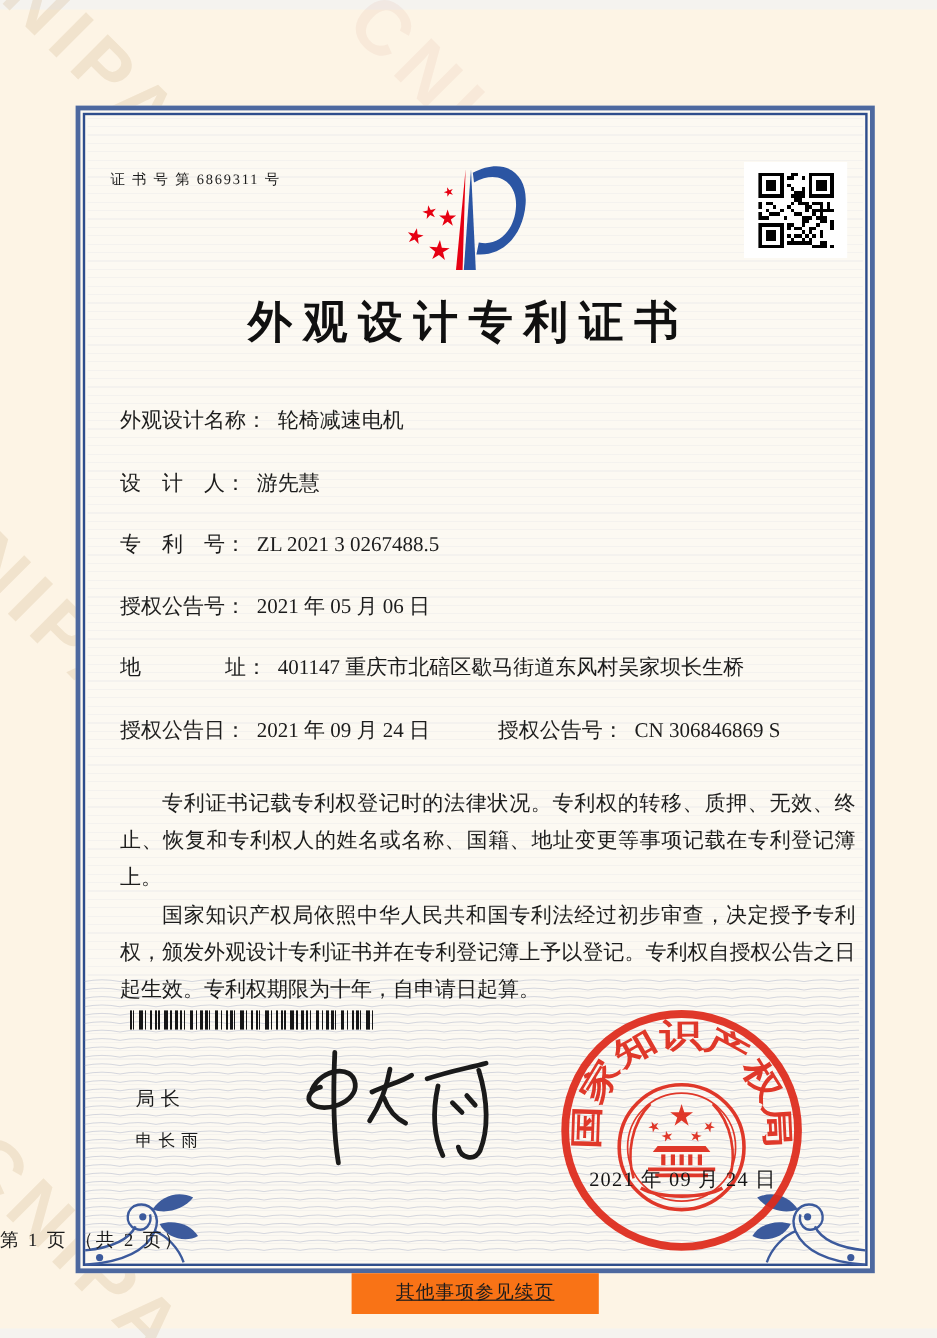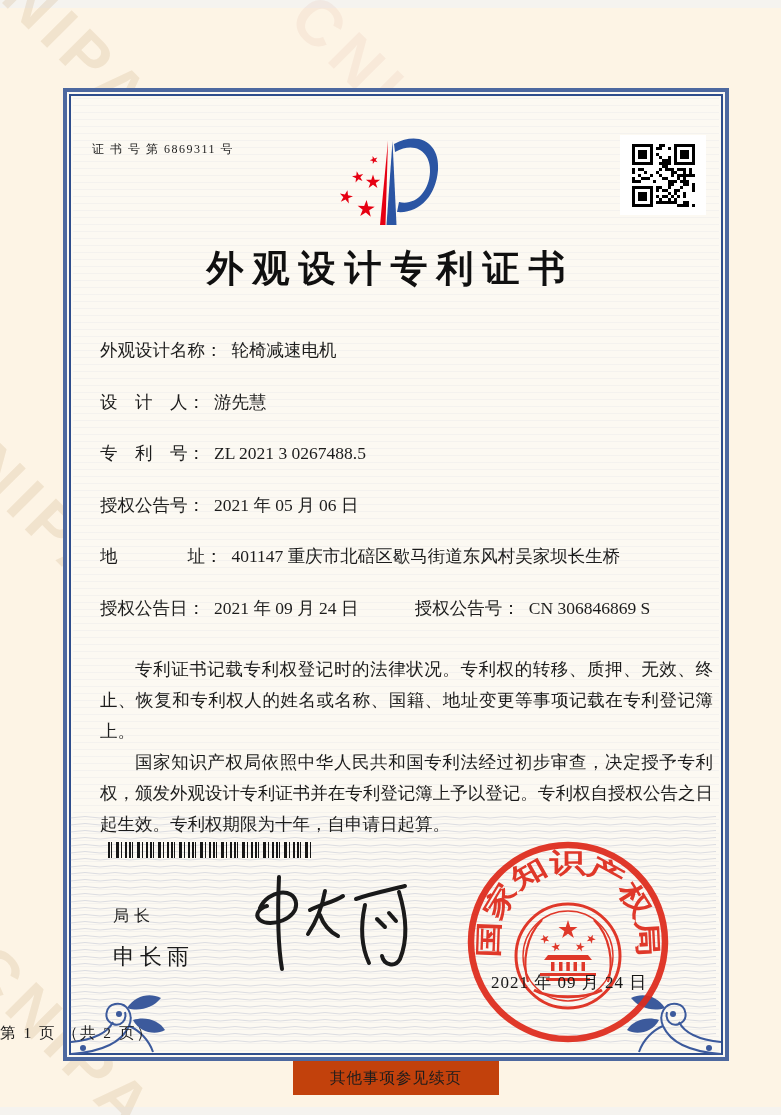--- a/index.html
+++ b/index.html
@@ -65,30 +65,30 @@
   .barcode{
     left:108px;top:842px;width:206px;height:16px;
     background:repeating-linear-gradient(90deg,
       #161616 0 2px,transparent 2px 3px,
       #161616 3px 4px,transparent 4px 8px,
       #161616 8px 11px,transparent 11px 13px,
       #161616 13px 14px,transparent 14px 17px,
       #161616 17px 19px,transparent 19px 21px);
   }
   .signer-title{left:113px;top:906px;font-size:16px;letter-spacing:5px;}
-  .signer-name{left:113px;top:942px;font-size:22px;letter-spacing:5px;}
+  .signer-name{left:113px;top:942px;font-size:14px;letter-spacing:5px;}
   .signature{left:232px;top:870px;width:192px;height:104px;}
 
   .seal{left:463px;top:837px;width:210px;height:210px;z-index:6;}
   .seal-date{left:491px;top:971px;font-size:17px;letter-spacing:1px;color:#161616;z-index:7;}
 
   .page-info{left:0;width:781px;top:1023px;font-size:15.5px;letter-spacing:2px;z-index:6;}
   .note-box{
-    left:293px;top:1061px;width:206px;height:34px;background:#c2410c;
-    text-align:center;line-height:34px;font-size:15.5px;letter-spacing:1px;z-index:6;
+    left:293px;top:1061px;width:206px;height:34px;background:#f97316;
+    text-align:center;line-height:34px;font-size:15.5px;letter-spacing:1px;z-index:6;text-decoration:underline;
   }
 </style>
 </head>
 <body>
 
 <div class="edge-strip top"></div>
 <div class="edge-strip bottom"></div>
 
 <div class="watermark wm1">CNIPA</div>
 <div class="watermark wm2">CNIPA</div>

